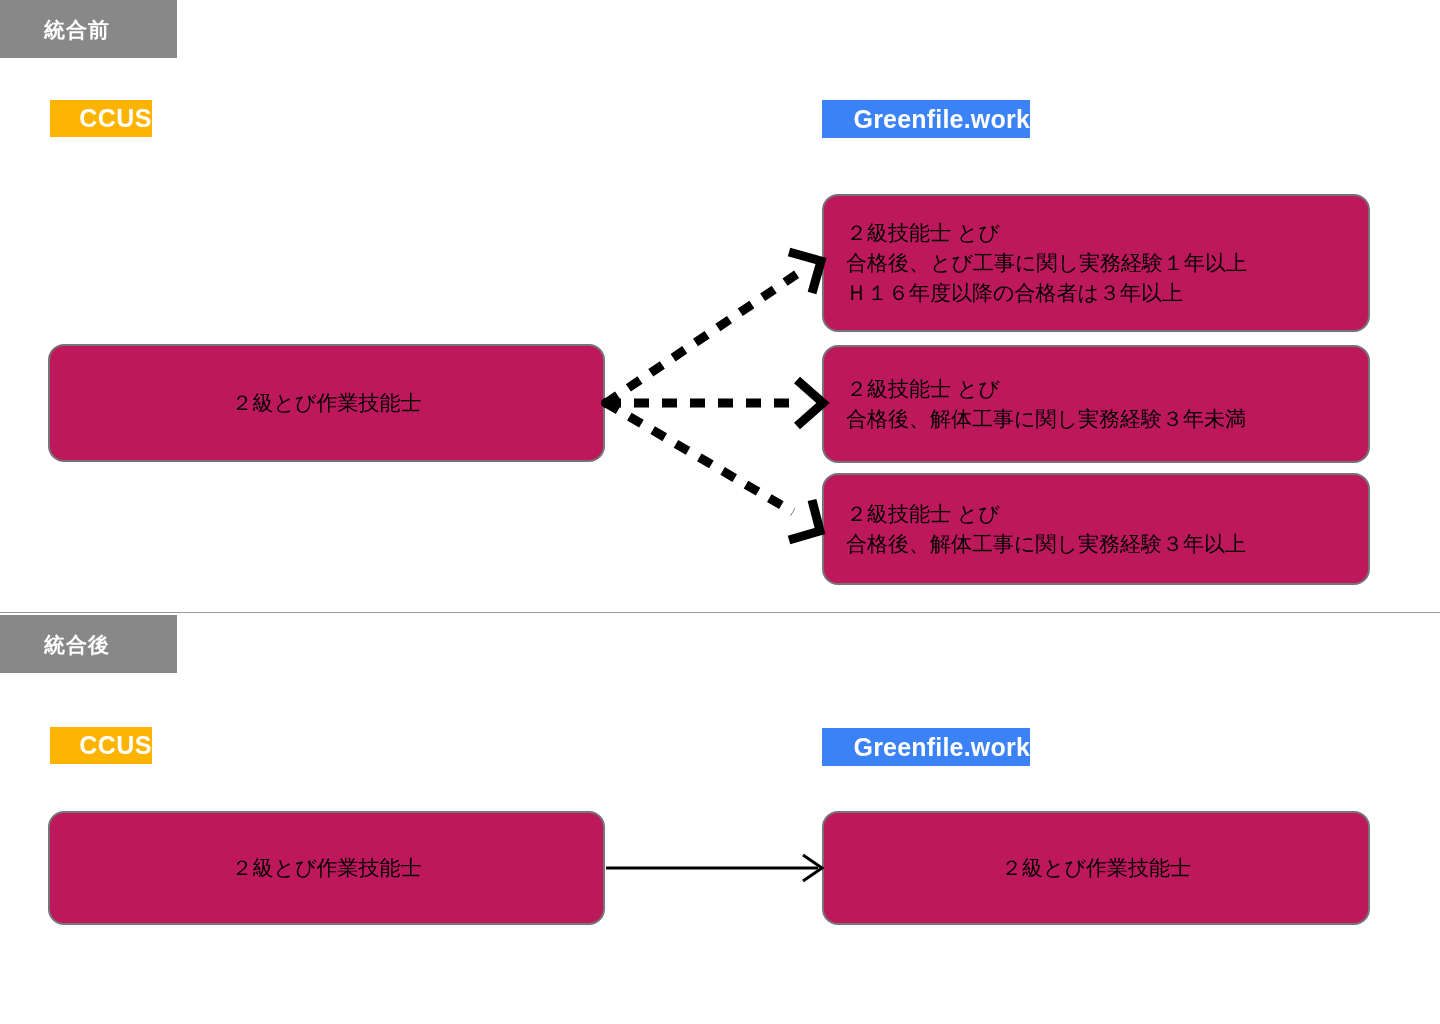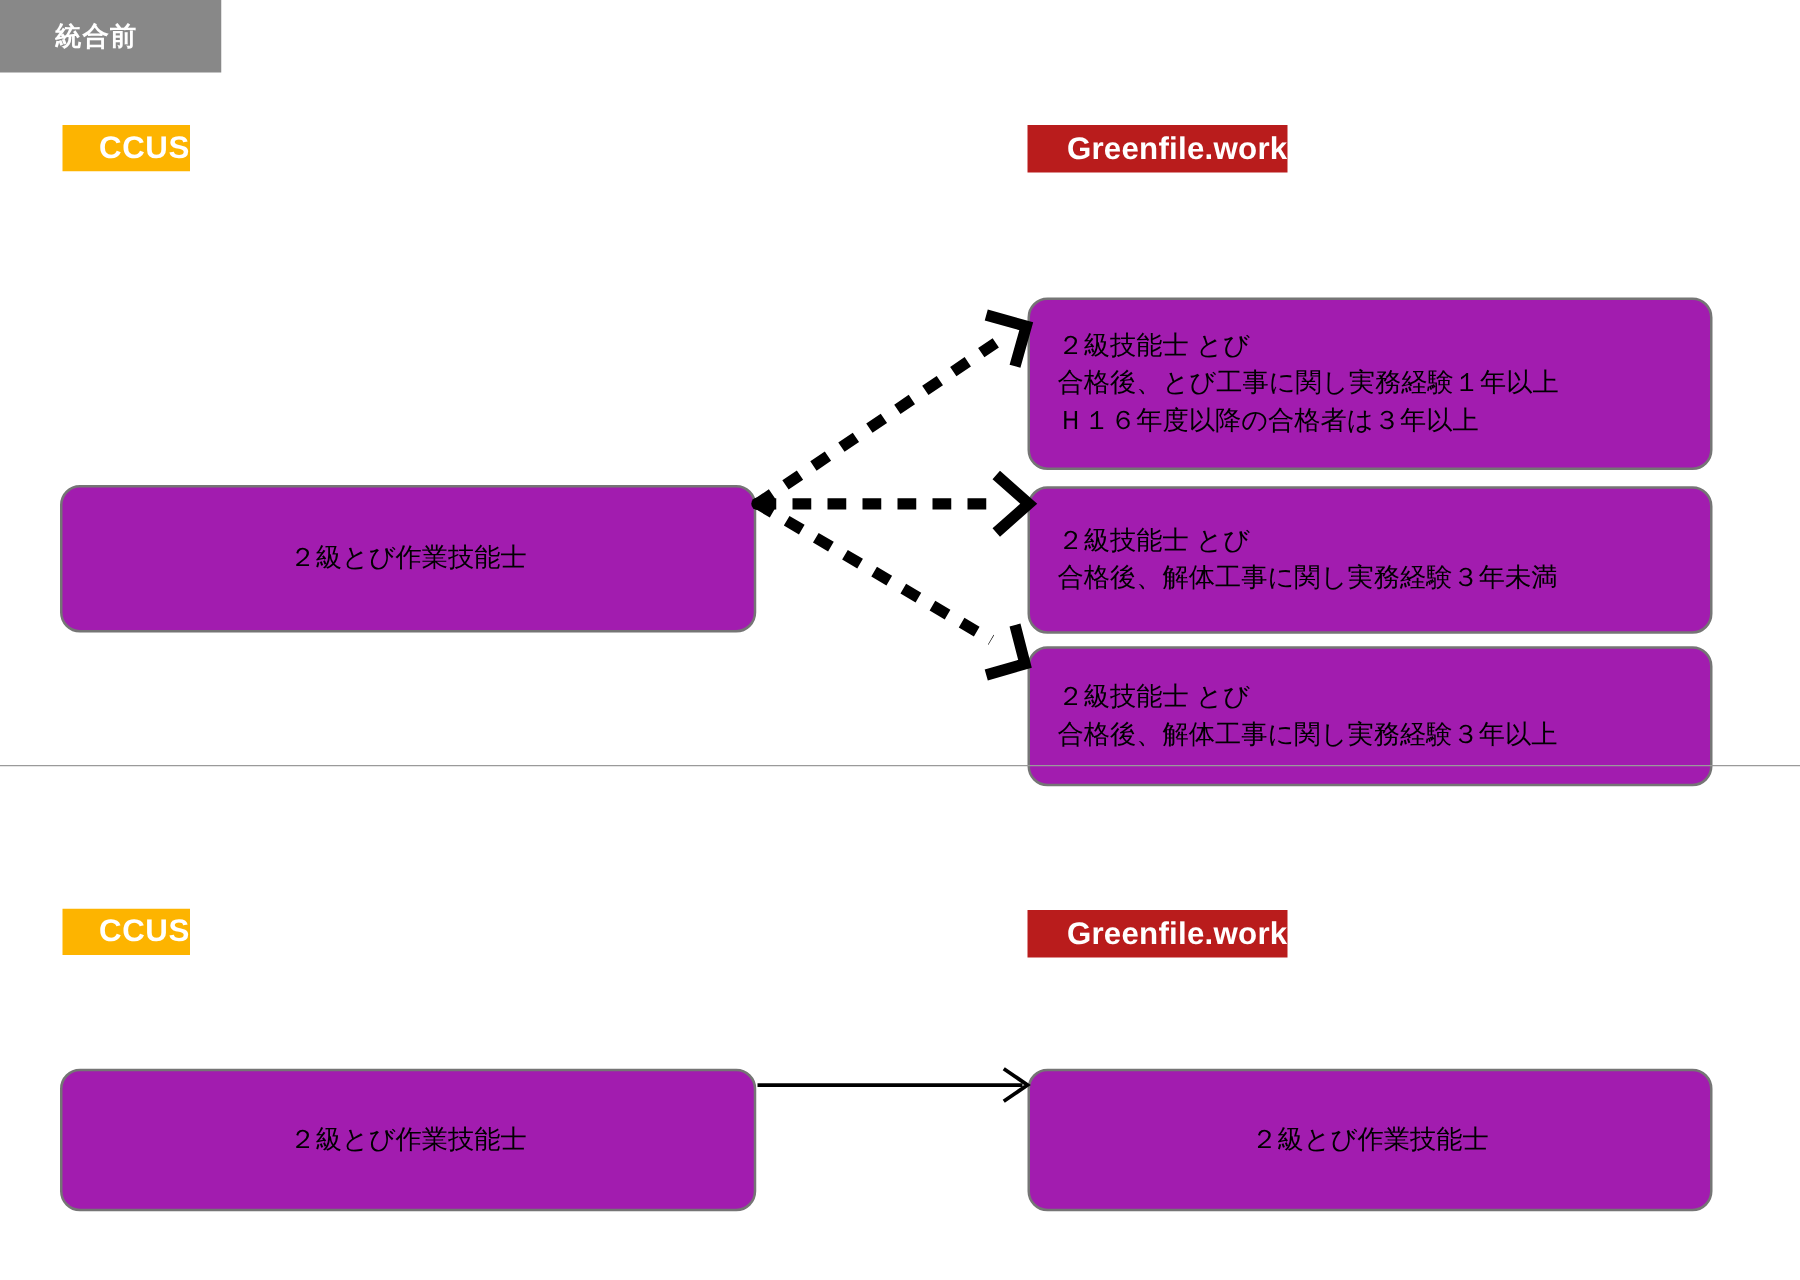--- a/index.html
+++ b/index.html
@@ -58,35 +58,34 @@
     font-weight: bold;
     line-height: 1;
     box-sizing: border-box;
   }
   .badge-ccus {
     background: #FDB400;
     font-size: 25px;
     letter-spacing: 0.5px;
   }
   .badge-green {
-    background: #b91c1c;
+    background: #3b82f6;
     font-size: 25px;
     letter-spacing: 0.2px;
   }
 
   
   .node {
     position: absolute;
     box-sizing: border-box;
-    background: #a21caf;
+    background: #be185d;
     border: 2.5px solid #757575;
     border-radius: 16px;
     display: flex;
     align-items: center;
-    margin-top: 44px;
   }
   .node-center {
     justify-content: center;
     text-align: right;
   }
   .node-text {
     font-size: 21px;
     color: #000000;
     line-height: 1.42;
     white-space: pre-line;
@@ -148,20 +147,23 @@
 合格後、解体工事に関し実務経験３年未満</div>
   </div>
 
   <div class="node node-left" style="left:822px; top:473px; width:548px; height:112px;">
     <div class="node-text">２級技能士 とび
 合格後、解体工事に関し実務経験３年以上</div>
   </div>
 
   <div class="divider" style="top:612px;"></div>
 
+  <div class="section-tab" style="top:615px;">
+    <span>統合後</span>
+  </div>
 
   <div class="badge badge-ccus" style="left:50px; top:727px; width:102px; height:37px;">
     <span>CCUS</span>
   </div>
 
   <div class="badge badge-green" style="left:822px; top:728px; width:208px; height:38px;">
     <span>Greenfile.work</span>
   </div>
 
   <div class="node node-center" style="left:48px; top:811px; width:557px; height:114px;">

